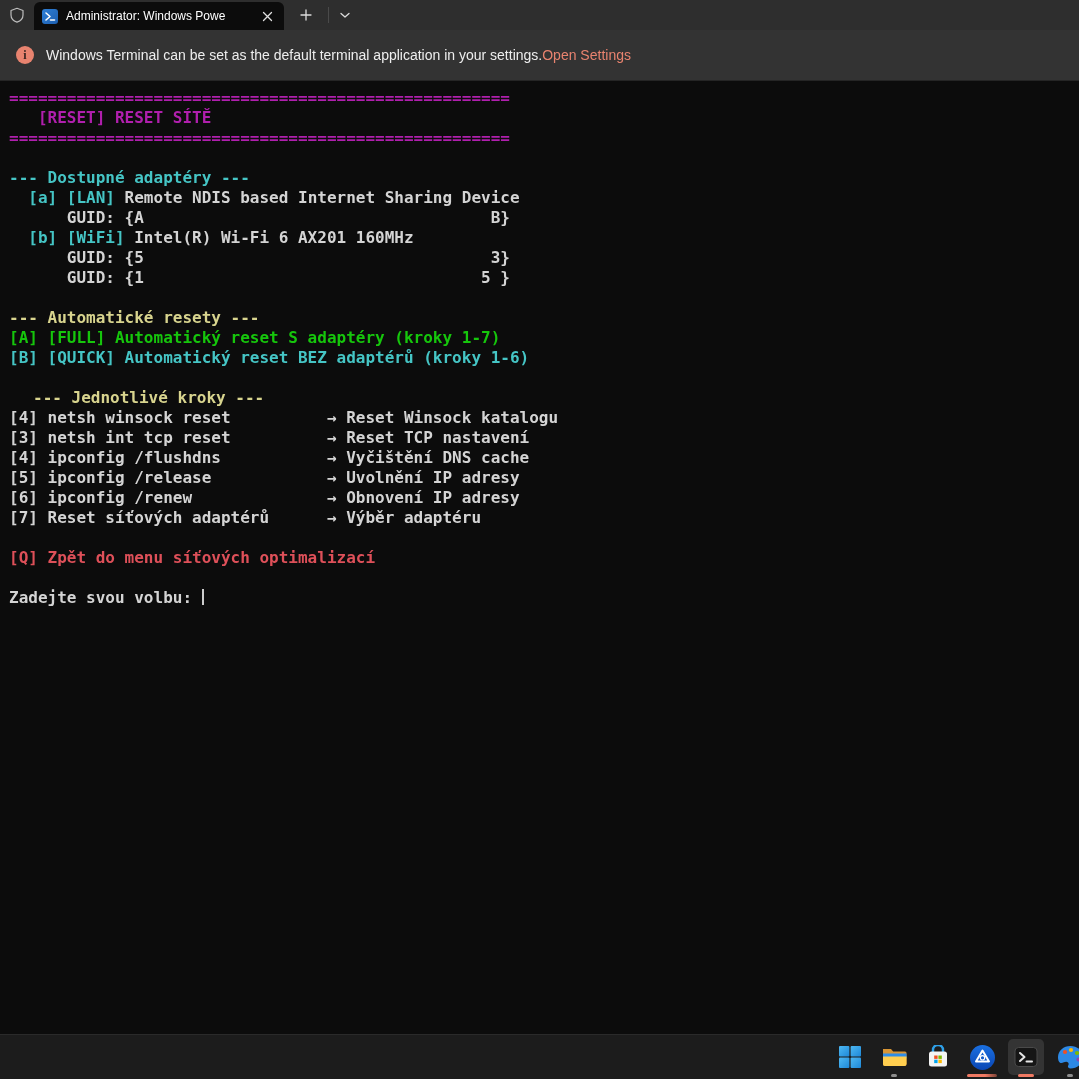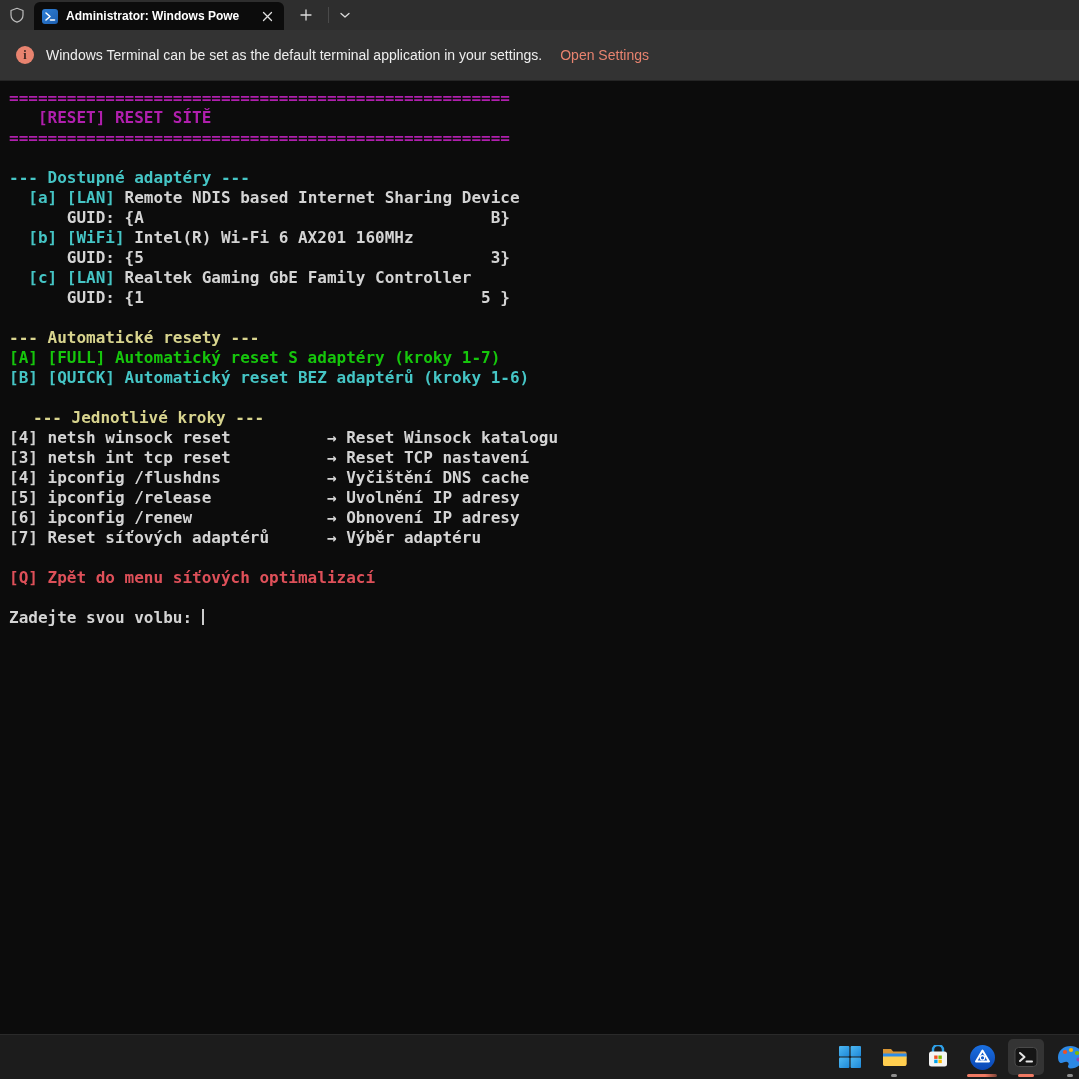--- a/index.html
+++ b/index.html
@@ -17,21 +17,21 @@
     width:236px;background:#0c0c0c;display:flex;align-items:center;
     padding:0 6px 0 8px;border-top-left-radius:6px;border-top-right-radius:6px;
     margin-top:2px;
   }
   .ps-icon{
     width:16px;height:15px;border-radius:3px;flex:0 0 auto;
     background:linear-gradient(135deg,#2e7fd6,#1d5fb0);
     display:flex;align-items:center;justify-content:center;margin-right:8px;
   }
   .tab-title{
-    flex:1;color:#ffffff;font-size:12px;font-weight:bold;
+    flex:1;color:#ffffff;font-size:12px;font-weight:normal;
     white-space:nowrap;overflow:hidden;
   }
   .tab-close{
     width:22px;height:22px;border-radius:4px;flex:0 0 auto;
     display:flex;align-items:center;justify-content:center;
   }
   .bar-btn{
     width:28px;height:26px;margin:2px 0 0 8px;border-radius:4px;
     display:flex;align-items:center;justify-content:center;
   }
@@ -42,21 +42,21 @@
     background:#333333;border-bottom:1px solid #252525;
     display:flex;align-items:center;
   }
   .info-icon{
     width:18px;height:18px;border-radius:50%;background:#e8836f;
     color:#3a2420;font-size:12px;font-weight:bold;
     display:flex;align-items:center;justify-content:center;
     margin:0 12px 0 16px;flex:0 0 auto;font-family:"Liberation Serif",serif;
   }
   .banner-msg{color:#eeeeee;font-size:14px;}
-  .banner-link{color:#e8836f;font-size:14px;margin-left:18px;cursor:pointer;}
+  .banner-link{color:#e8836f;font-size:14px;cursor:pointer;}
   
   .terminal{
     position:absolute;top:81px;left:0;right:0;bottom:44px;
     background:#0c0c0c;padding:7px 0 0 9px;overflow:hidden;
     font-family:"DejaVu Sans Mono",monospace;font-size:16px;font-weight:bold;
   }
   .tline{white-space:pre;line-height:20px;min-height:20px;}
   .cursor{
     display:inline-block;width:2px;height:16px;background:#cccccc;
     vertical-align:-2px;
@@ -125,21 +125,20 @@
 <div class="terminal">
     <div class="tline"><span style="color: rgb(176, 31, 173);">====================================================</span></div>
     <div class="tline"><span style="color: rgb(176, 31, 173); margin-top: 8px;">   [RESET] RESET SÍTĚ</span></div>
     <div class="tline"><span style="color: rgb(176, 31, 173);">====================================================</span></div>
     <div class="tline"> </div>
     <div class="tline"><span style="color: rgb(69, 197, 197);">--- Dostupné adaptéry ---</span></div>
     <div class="tline"><span style="color: rgb(212, 212, 212);">  </span><span style="color: rgb(69, 197, 197);">[a] [LAN]</span><span style="color: rgb(212, 212, 212);"> Remote NDIS based Internet Sharing Device</span></div>
     <div class="tline"><span style="color: rgb(212, 212, 212);">      GUID: {A                                    B}</span></div>
     <div class="tline"><span style="color: rgb(212, 212, 212);">  </span><span style="color: rgb(69, 197, 197);">[b] [WiFi]</span><span style="color: rgb(212, 212, 212);"> Intel(R) Wi-Fi 6 AX201 160MHz</span></div>
     <div class="tline"><span style="color: rgb(212, 212, 212);">      GUID: {5                                    3}</span></div>
-    <div class="tline"><span style="color: rgb(212, 212, 212);">  </span><span style="color: rgb(69, 197, 197);">[c] [LAN]</span><span style="color: rgb(212, 212, 212);"> Realtek Gaming GbE Family Controller</span></div>
     <div class="tline"><span style="color: rgb(212, 212, 212);">      GUID: {1                                   5 }</span></div>
     <div class="tline"> </div>
     <div class="tline"><span style="color: rgb(216, 212, 142);">--- Automatické resety ---</span></div>
     <div class="tline"><span style="color: rgb(22, 198, 12);">[A] [FULL] Automatický reset S adaptéry (kroky 1-7)</span></div>
     <div class="tline"><span style="color: rgb(69, 197, 197);">[B] [QUICK] Automatický reset BEZ adaptérů (kroky 1-6)</span></div>
     <div class="tline"> </div>
     <div class="tline"><span style="color: rgb(216, 212, 142); margin-left: 24px;">--- Jednotlivé kroky ---</span></div>
     <div class="tline"><span style="color: rgb(212, 212, 212);">[4] netsh winsock reset          → Reset Winsock katalogu</span></div>
     <div class="tline"><span style="color: rgb(212, 212, 212);">[3] netsh int tcp reset          → Reset TCP nastavení</span></div>
     <div class="tline"><span style="color: rgb(212, 212, 212);">[4] ipconfig /flushdns           → Vyčištění DNS cache</span></div>

